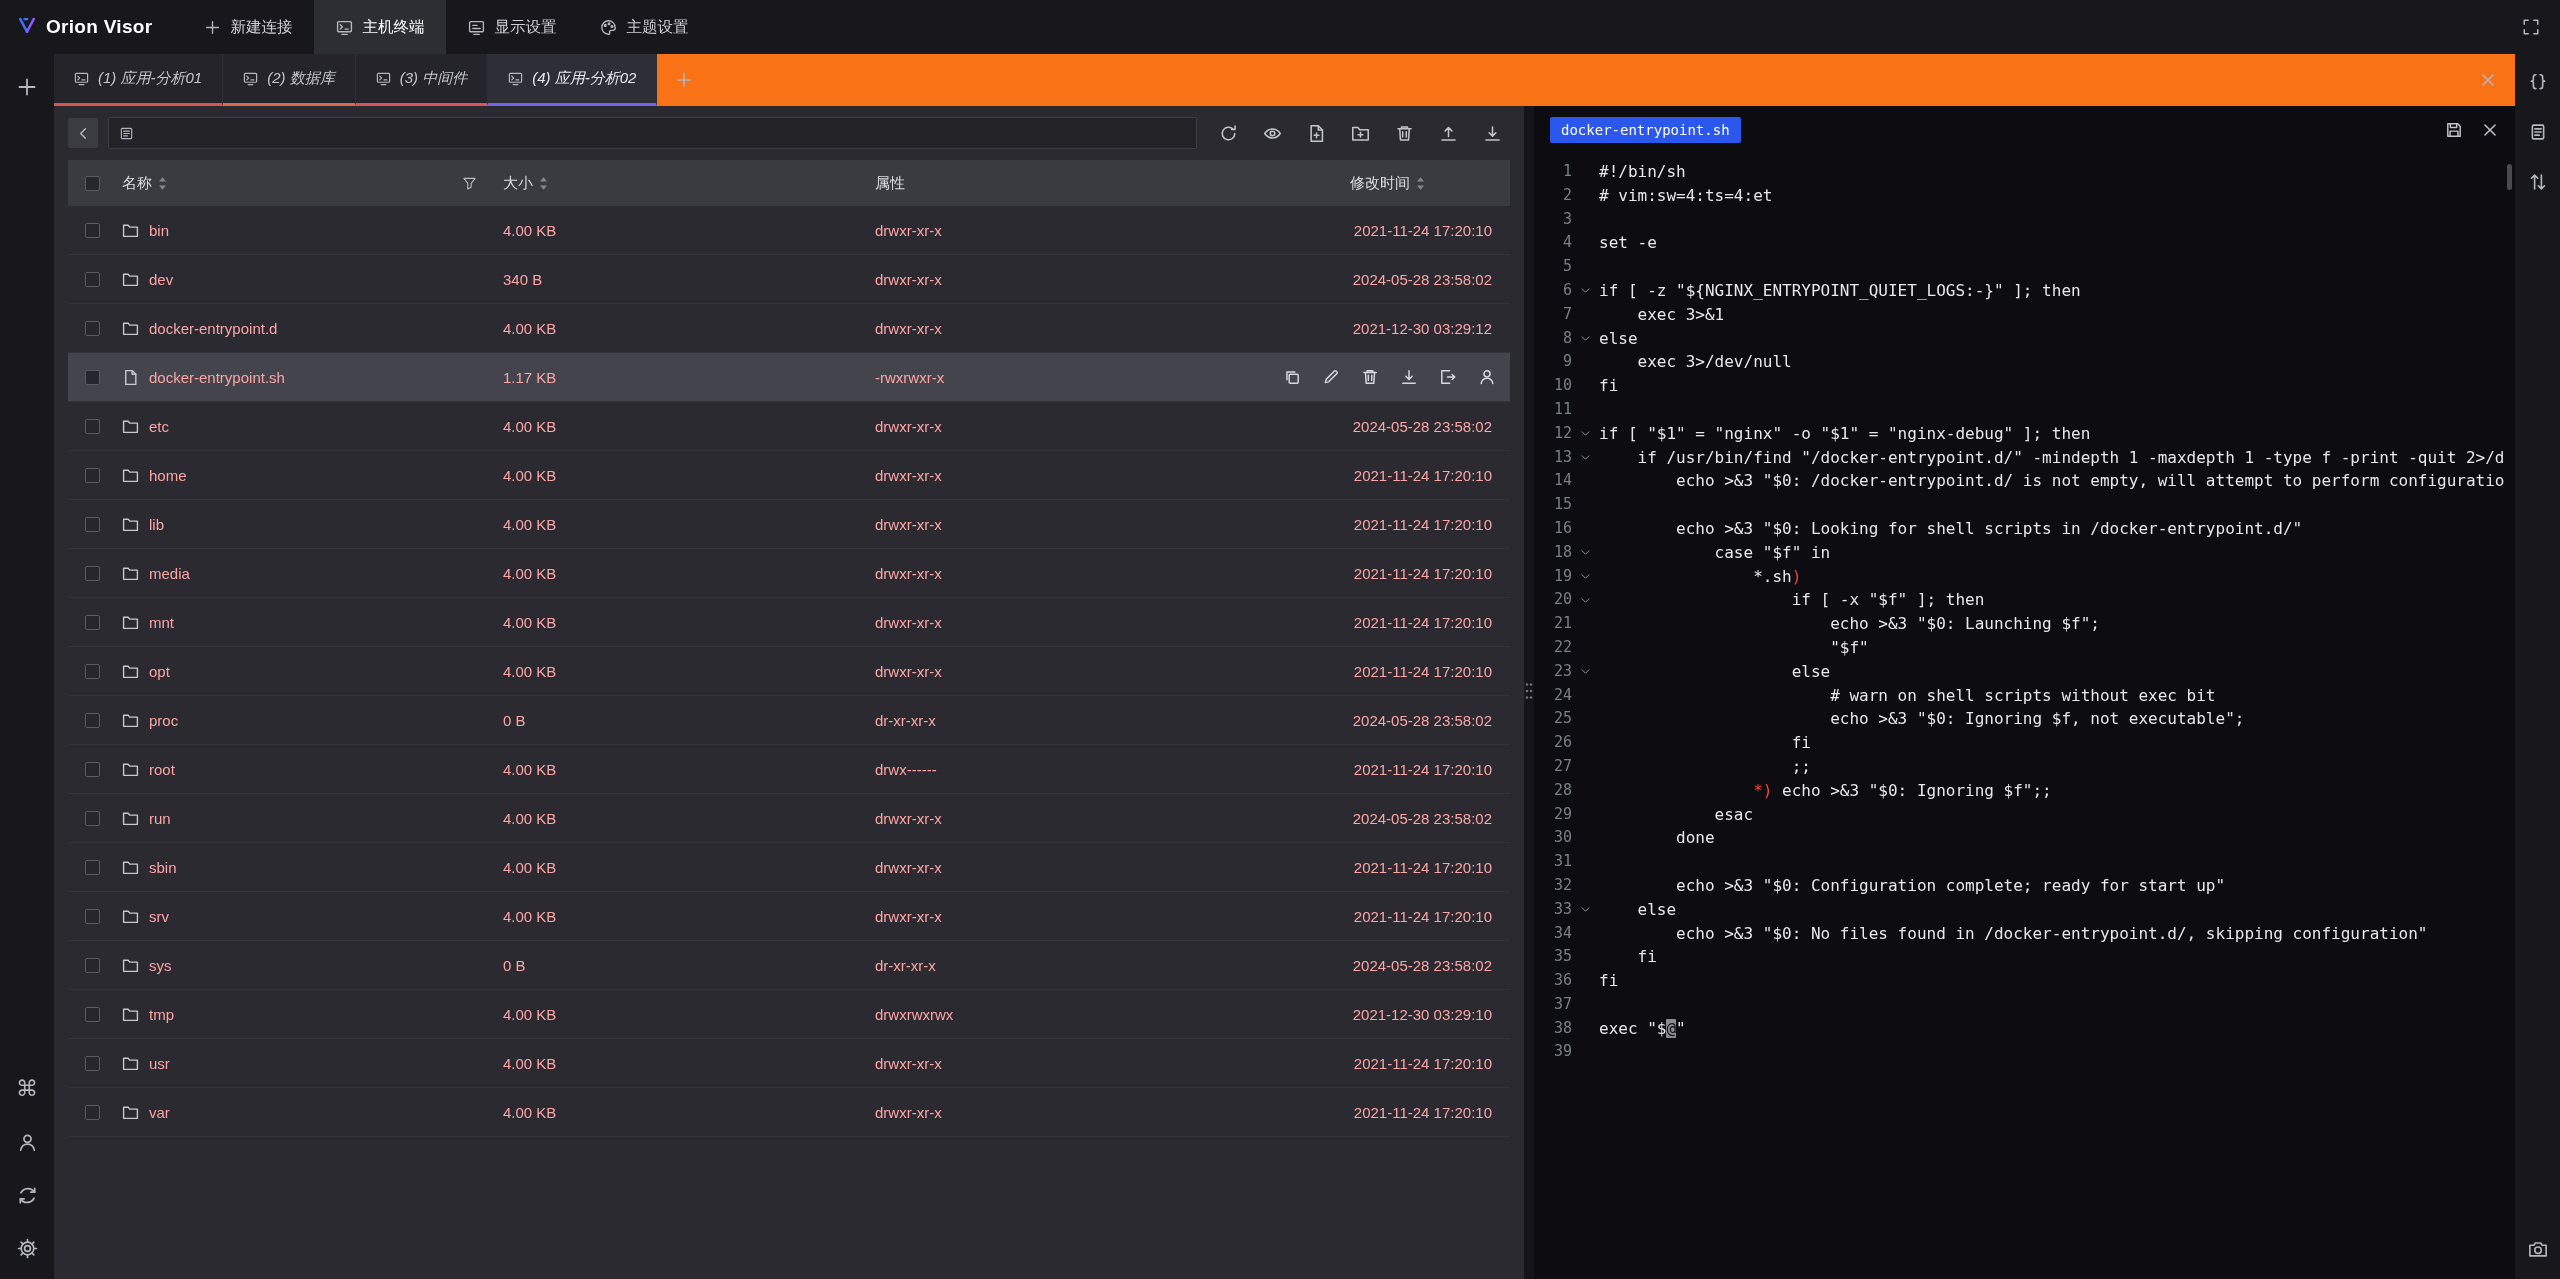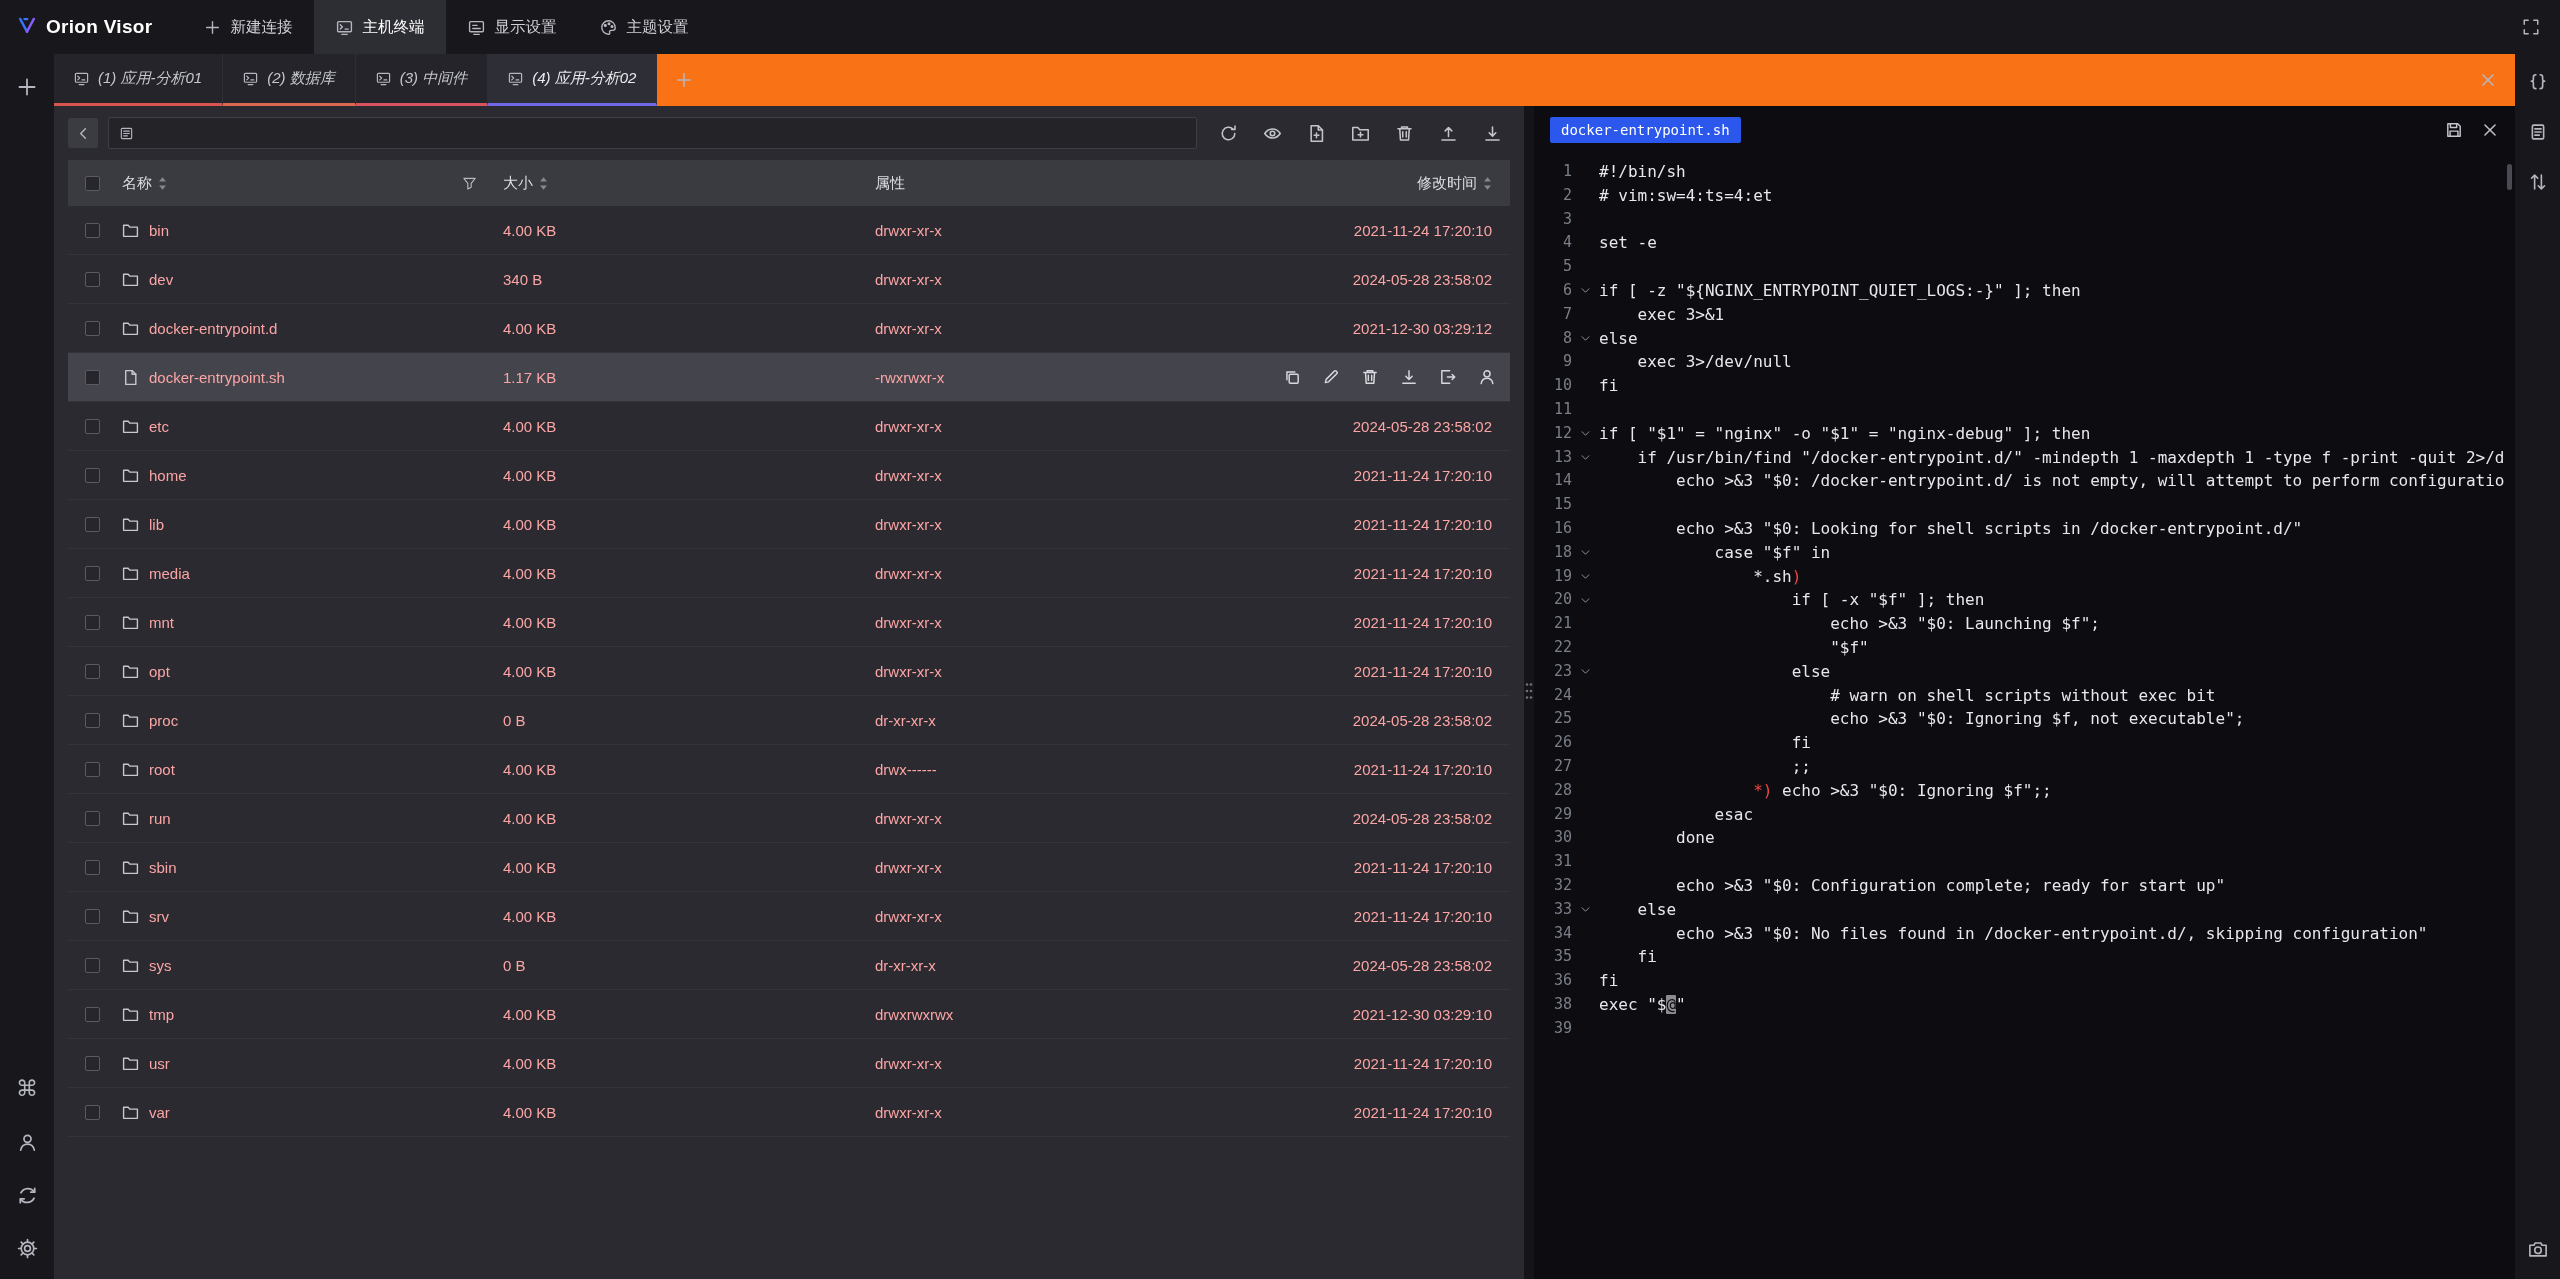--- a/index.html
+++ b/index.html
@@ -74,21 +74,21 @@
   .cell-time { text-align:right; padding-right:18px; white-space:nowrap; }
   .row-actions { display:flex; justify-content:flex-end; gap:21px; padding-right:14px; }
   .row-actions .ic { cursor:pointer; color:#d8d8de; }
   .row-actions .ic svg { width:18px; height:18px; }
   .h-name { display:flex; align-items:center; gap:6px; padding-left:6px; }
   .h-filter { margin-left:auto; margin-right:26px; cursor:pointer; color:#b9b9c1; }
   .h-filter svg { width:15px; height:15px; }
   .h-sort { display:inline-flex; cursor:pointer; }
   .h-sort svg { width:9px; height:15px; }
   .h-size { display:flex; align-items:center; gap:6px; }
-  .h-time { display:flex; align-items:center; gap:6px; justify-content:flex-end; padding-right:18px; }
+  .h-time { display:flex; align-items:center; gap:6px; justify-content:center; padding-right:18px; }
 
   .splitter { width:10px; background:#141419; position:relative; cursor:col-resize; flex:0 0 auto; }
   .splitter .grip { position:absolute; top:50%; left:50%; transform:translate(-50%,-50%); }
 
   
   .editor-panel { flex:1; background:#0c0c11; display:flex; flex-direction:column; min-width:0; position:relative; }
   .ed-header { height:48px; display:flex; align-items:center; justify-content:space-between; padding:0 16px; flex:0 0 auto; }
   .file-tag { background:#2b57ec; color:#ffffff; font-size:14px; font-family:"DejaVu Sans Mono","Liberation Mono",monospace; padding:5px 11px; border-radius:2px; white-space:nowrap; }
   .ed-icons { display:flex; gap:18px; }
   .ed-icons .ic { cursor:pointer; color:#c4c4cc; }
@@ -787,20 +787,21 @@
               <div class="code-line"><span class="ln">29</span><span class="fold"></span><span class="ct"><span>            esac</span></span></div>
               <div class="code-line"><span class="ln">30</span><span class="fold"></span><span class="ct"><span>        done</span></span></div>
               <div class="code-line"><span class="ln">31</span><span class="fold"></span><span class="ct"><span></span></span></div>
               <div class="code-line"><span class="ln">32</span><span class="fold"></span><span class="ct"><span>        echo &gt;&amp;3 "$0: Configuration complete; ready for start up"</span></span></div>
               <div class="code-line"><span class="ln">33</span><span class="fold"><svg viewBox="0 0 16 16" fill="none" stroke="currentColor" stroke-width="1.3" stroke-linecap="round" stroke-linejoin="round">
                     <path d="M3 5.5l5 5 5-5"></path>
                   </svg></span><span class="ct"><span>    else</span></span></div>
               <div class="code-line"><span class="ln">34</span><span class="fold"></span><span class="ct"><span>        echo &gt;&amp;3 "$0: No files found in /docker-entrypoint.d/, skipping configuration"</span></span></div>
               <div class="code-line"><span class="ln">35</span><span class="fold"></span><span class="ct"><span>    fi</span></span></div>
               <div class="code-line"><span class="ln">36</span><span class="fold"></span><span class="ct"><span>fi</span></span></div>
+              <div class="code-line"><span class="ln">37</span><span class="fold"></span><span class="ct"><span></span></span></div>
               <div class="code-line"><span class="ln">38</span><span class="fold"></span><span class="ct"><span>exec "$</span><span class="cursor">@</span><span>"</span></span></div>
               <div class="code-line"><span class="ln">39</span><span class="fold"></span><span class="ct"><span></span></span></div>
             </div>
           <div class="ed-scroll"></div>
         </section>
 
       </div>
     </div>
 
     <aside class="right-rail">

